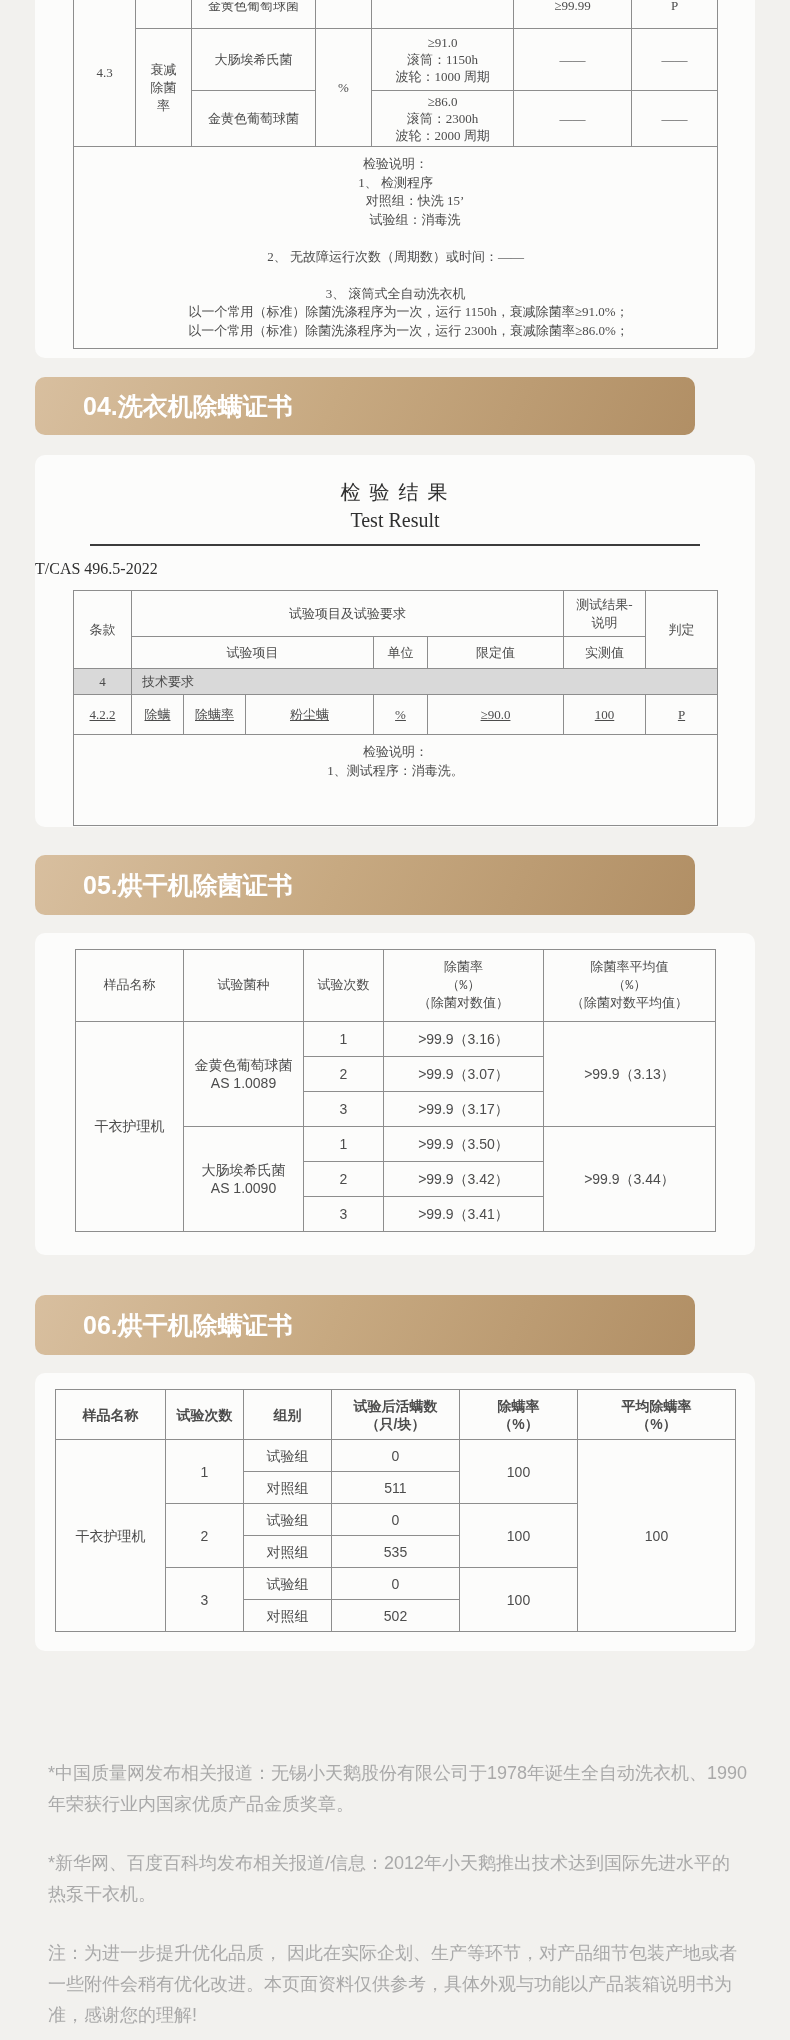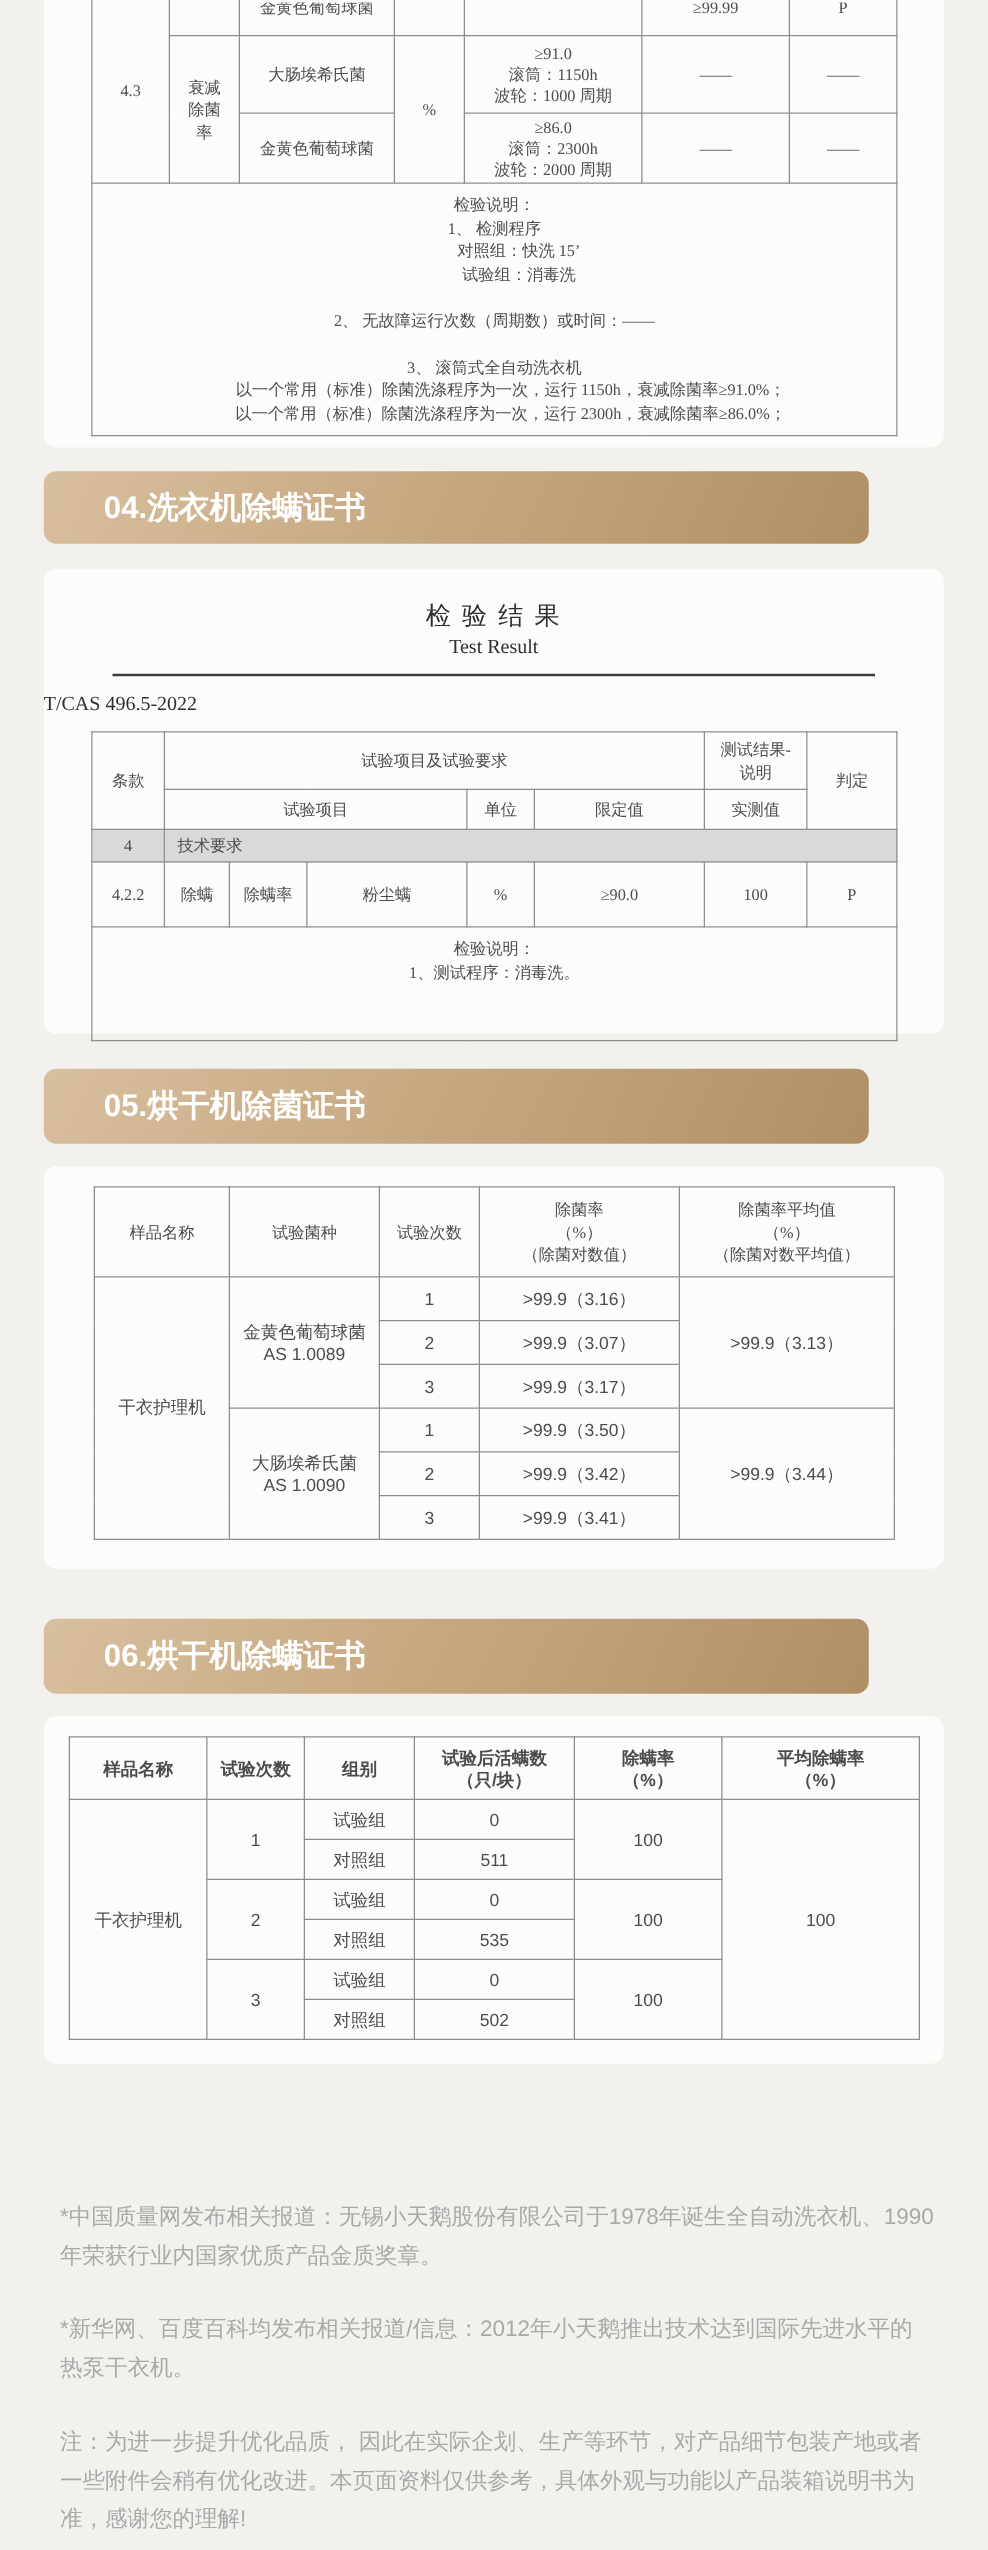--- a/index.html
+++ b/index.html
@@ -11,43 +11,43 @@
   .banner{position:absolute;left:35px;width:660px;height:58px;border-radius:10px;box-sizing:border-box;
           background:linear-gradient(115deg,#d8bf9f 0%,#c7a981 45%,#b18f65 100%);
           color:#ffffff;font-family:"Liberation Sans","DejaVu Sans",sans-serif;
           font-weight:bold;font-size:25px;line-height:58px;padding-left:48px;}
   table.cert{border-collapse:collapse;table-layout:fixed;font-size:13px;color:#4c4c4c;}
   table.cert td,table.cert th{border:1px solid #8d8d8d;text-align:center;vertical-align:middle;padding:2px 3px;}
   .pre{white-space:pre-line;}
   
   .top-table{margin:-2px 38px 0;width:644px;}
   .h30{height:30px;} .h62{height:62px;} .h51{height:51px;} .h46{height:46px;}
-  .h32{height:32px;} .h26{height:26px;} .h40{height:52px;} .h72{height:72px;}
+  .h32{height:32px;} .h26{height:26px;} .h40{height:40px;text-decoration:underline;} .h72{height:72px;}
   .h35{height:35px;} .h50{height:50px;}
   .cut{height:24px;overflow:hidden;}
   .cut span{display:block;margin-top:-6px;line-height:20px;}
   .va-top{vertical-align:top;padding-top:12px;}
   .limit{line-height:17px;}
   .notes{text-align:left;vertical-align:top !important;padding:8px 14px !important;
          line-height:18.5px;white-space:pre-line;}
   .notes-tall{height:185px;}
   .notes-04{height:74px;}
   
   .card-04{top:455px;height:372px;}
   .h-cn{font-size:20px;text-align:center;padding-top:24px;letter-spacing:2px;color:#2f2f2f;}
-  .h-en{font-size:16px;text-align:center;margin-top:3px;color:#2f2f2f;}
+  .h-en{font-size:20px;text-align:center;margin-top:3px;color:#2f2f2f;}
   .rule{height:0;border-top:2px solid #3c3c3c;margin:12px 55px 0;}
   .std{font-size:16px;margin-top:14px;color:#2f2f2f;}
   .mid-table{margin:12px 38px 0;width:644px;}
   .grayrow td{background:#d9d9d9;}
   .tl{text-align:left !important;padding-left:10px !important;}
   
   .card-05{top:933px;height:322px;}
   .t05{margin:16px 40px 0;width:640px;}
-  .t05 th{font-weight:normal;line-height:18px;}
+  .t05 th{font-weight:normal;line-height:18px;font-family:Liberation Mono, monospace;}
   .t05 td,.t05 th{border-color:#6e6e6e;}
   .t05 td{font-family:"Liberation Sans","DejaVu Sans",sans-serif;font-size:14px;line-height:18px;}
   .t05 td.sample{font-family:"Liberation Serif","DejaVu Serif",serif;}
   
   .card-06{top:1373px;height:278px;}
   .t06{margin:16px 20px 0;width:680px;font-family:"Liberation Sans","DejaVu Sans",sans-serif;}
   .t06 td,.t06 th{border-color:#6e6e6e;font-size:14px;line-height:18px;}
   .t06 th{font-weight:bold;}
   
   .banner-04{top:377px;}

